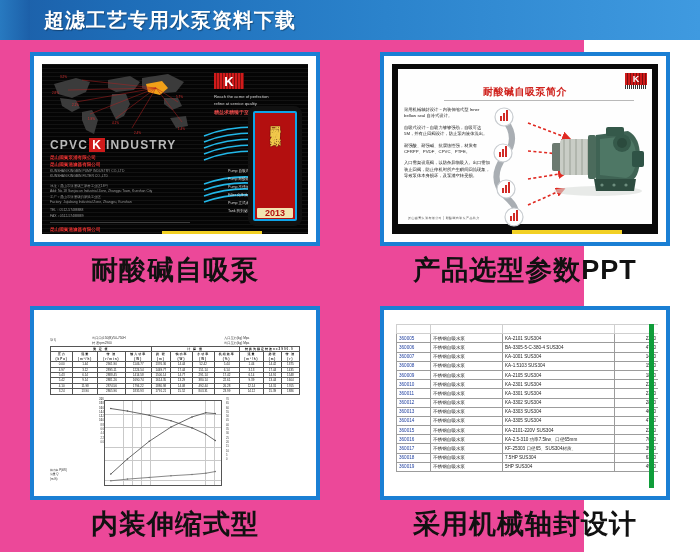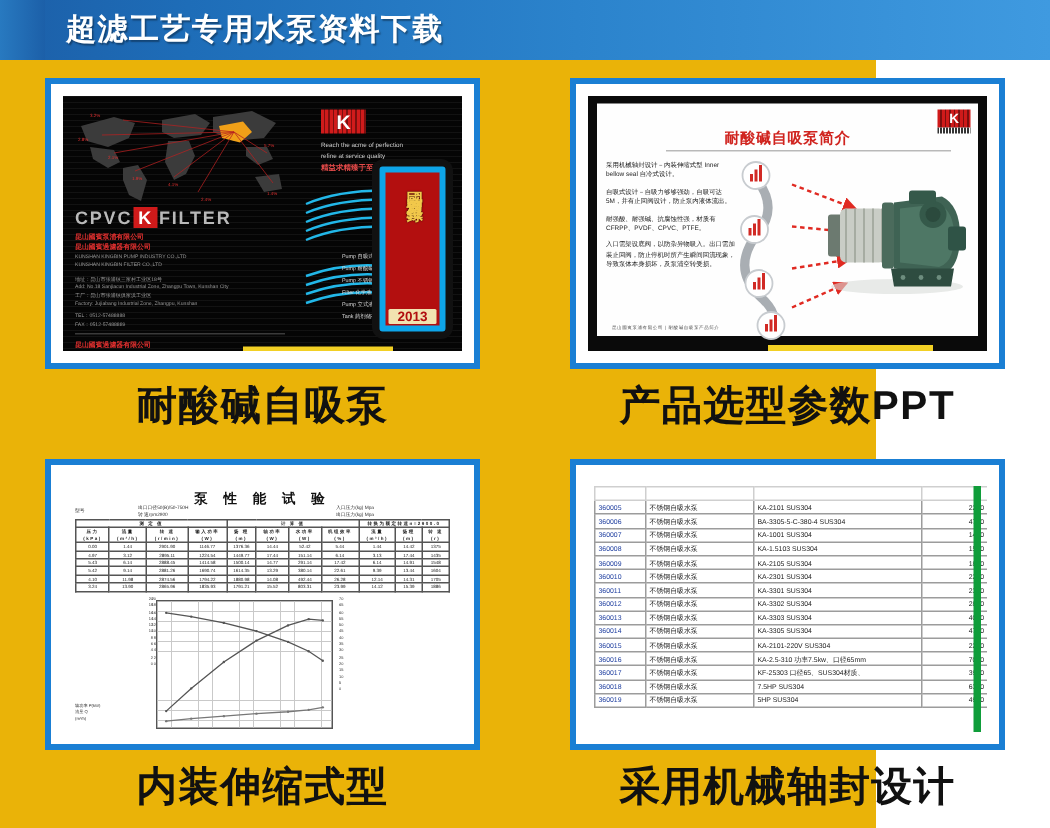--- a/index.html
+++ b/index.html
@@ -2,21 +2,21 @@
 <html><head>
 <meta charset="utf-8">
 <style>
   * { margin:0; padding:0; box-sizing:border-box; }
   html,body {
     width:700px; height:552px;
     background:#ffffff;
     font-family:"Liberation Sans","DejaVu Sans",sans-serif;
     overflow:hidden;
   }
-  #page { position:relative; width:584px; height:552px; background:#eab308; }
+  #page { position:relative; width:584px; height:552px; background:#ec4899; }
 
   
   .header {
     position:absolute; left:0; top:0; width:700px; height:40px;
     background:linear-gradient(to right,#1c5fa8 0%,#1e6db8 18%,#2b83cc 55%,#3f9ae0 100%);
   }
   .header-leftband {
     position:absolute; left:0; top:0; width:30px; height:40px;
     background:linear-gradient(to right,#2a7ec4,#1c5fa8);
     opacity:.85;
@@ -80,21 +80,21 @@
   .klogo span { color:#fff; font-weight:bold; font-size:13px; line-height:1; }
   .slogan { position:absolute; left:172px; color:#cfcfcf; font-size:4.2px; line-height:6px; white-space:nowrap; }
   .slogan.cn { color:#e74b4a; font-weight:bold; font-size:5px; }
   .waves { position:absolute; left:160px; top:58px; width:80px; height:90px; }
   .contact { position:absolute; left:186px; color:#dcdcdc; font-size:3.6px; line-height:6.2px; white-space:nowrap; }
   .plaque {
     position:absolute; right:6px; top:42px; width:54px; height:120px;
     background:#111; border-radius:8px; padding:5px;
   }
   .plaque-in {
-    width:100%; height:100%; background:#b30f0f; border:4px solid #0ea5e9; border-radius:2px;
+    width:100%; height:100%; background:#b30f0f; border:2px solid #0ea5e9; border-radius:2px;
     display:flex; flex-direction:column; align-items:center; justify-content:flex-start;
     padding-top:4px;
   }
   .plaque-txt {
     writing-mode:vertical-rl; color:#f2c84b; font-weight:bold; font-size:11px;
     letter-spacing:3px; line-height:1; text-shadow:0 0 1px #000; flex:1;
   }
   .plaque-year {
     width:90%; background:#f2e3b0; color:#b10f0f; font-weight:bold; font-size:9px;
     text-align:center; border-radius:1px; margin-bottom:1px;
@@ -216,21 +216,21 @@
                 <text x="26" y="38">2.1%</text>
                   <text x="42" y="52">1.9%</text>
                 <text x="66" y="56">4.1%</text>
                   <text x="88" y="66">2.4%</text>
                 <text x="130" y="30">5.7%</text>
                   <text x="132" y="62">1.4%</text>
               </g>
             </svg>
 
             <div class="pumpf">
-              <span>CPVC</span><span class="k">K</span><span>FILTER</span>
+              <span>CPVC</span><span class="k">K</span><span>INDUSTRY</span>
             </div>
 
             <div class="blk t" style="top:90px">昆山國賓泵浦有限公司</div>
             <div class="blk t" style="top:97px">昆山國賓過濾器有限公司</div>
             <div class="blk" style="top:105px">KUNSHAN KINGBIN PUMP INDUSTRY CO.,LTD</div>
             <div class="blk" style="top:110px">KUNSHAN KINGBIN FILTER CO.,LTD</div>
             <div class="blk" style="top:120px">地址：昆山市张浦镇三家村工业区18号</div>
             <div class="blk" style="top:125px">Add: No.18 Sanjiacun Industrial Zone, Zhangpu Town, Kunshan City</div>
             <div class="blk" style="top:131px">工厂：昆山市张浦镇俱家浜工业区</div>
             <div class="blk" style="top:136px">Factory: Jujiabang Industrial Zone, Zhangpu, Kunshan</div>
@@ -370,21 +370,20 @@
           </div>
         </div>
       </div>
       <div class="caption">产品选型参数PPT</div>
     </div>
 
     <div class="cell">
       <div class="frame">
         <div class="frame-inner">
           <div class="sheet">
-            <div class="sheet-title">泵 性 能 试 验</div>
 
             <div class="sheet-hdr" style="left:8px; top:20px;">型号</div>
             <div class="sheet-hdr" style="left:50px; top:18px;">出口口径50(B)/50-750H</div>
             <div class="sheet-hdr" style="left:50px; top:23px;">转    速rpm2900</div>
             <div class="sheet-hdr" style="left:182px; top:18px;">入口压力(kg)  Mpa</div>
             <div class="sheet-hdr" style="left:182px; top:23px;">出口压力(kg)  Mpa</div>
 
             <table class="ptable">
               <tbody>
                   <tr>

